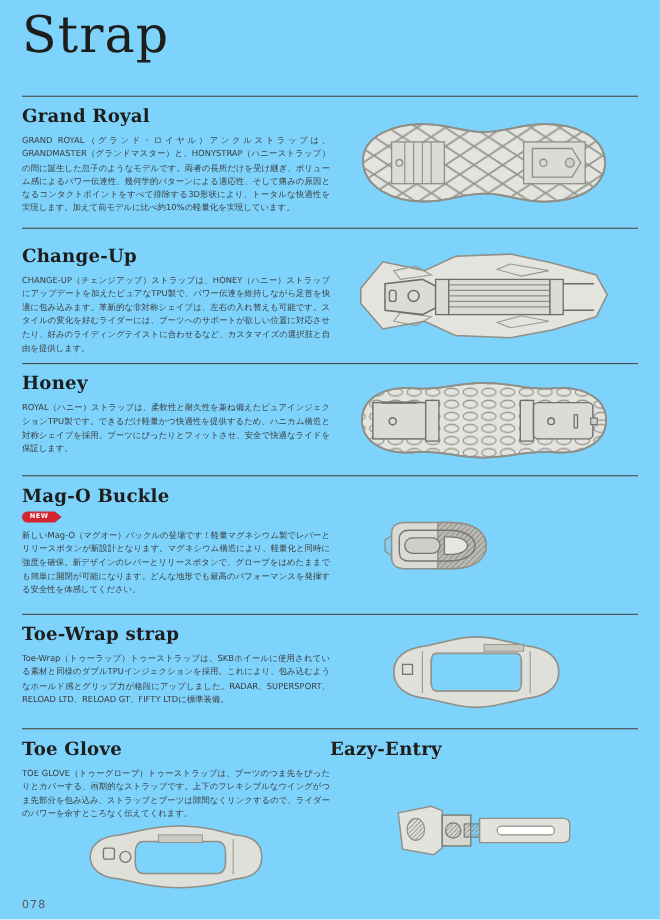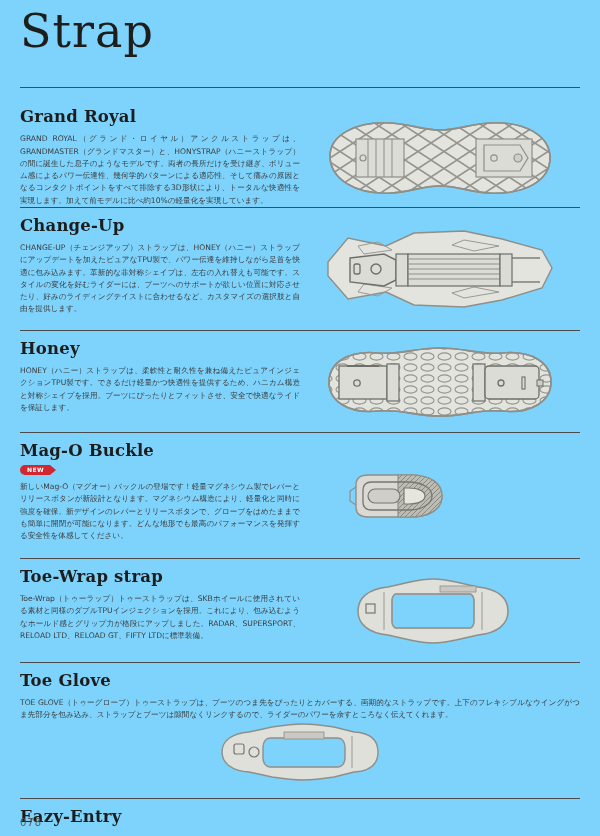--- a/index.html
+++ b/index.html
@@ -16,22 +16,22 @@
   .masthead { height:87px; padding-top:6px; }
   .masthead h1 {
     font-family:"DejaVu Serif","Liberation Serif",serif;
     font-weight:400;
     font-size:46px;
     letter-spacing:1px;
     color:#1d1d1b;
     line-height:1.1;
   }
   section.product { border-top:1px solid #4a4a48; display:flex; }
-  .s-grand-royal { height:120px;align-items:flex-end; }
-  .s-change-up  { height:123px; }
+  .s-grand-royal { height:120px; }
+  .s-change-up  { height:123px;align-items:center; }
   .s-honey      { height:102px; }
   .s-mag-o      { height:126px; }
   .s-toe-wrap   { height:104px; }
   .col-text { width:280px; padding-top:6px; }
   .col-art  { flex:1; display:flex; align-items:center; justify-content:center; }
   .col-art.left-bias { justify-content:flex-start; padding-left:48px; }
   h2 {
     font-family:"DejaVu Serif","Liberation Serif",serif;
     font-weight:700;
     font-size:16.5px;
@@ -56,21 +56,21 @@
     padding:2px 6px 2px 7px;
     border-radius:6px 0 0 6px;
     line-height:1;
   }
   .badge-arrow {
     width:0; height:0;
     border-top:5px solid transparent;
     border-bottom:5px solid transparent;
     border-left:6px solid #d22630;
   }
-  .bottom-row { display:flex; gap:16px; height:150px;flex-direction:column; }
+  .bottom-row { display:flex; height:150px; }
   .bottom-col { flex:1; border-top:1px solid #4a4a48; padding-top:6px; display:flex; flex-direction:column; }
   .bottom-col .art-below { flex:1; display:flex; align-items:center; justify-content:center; }
   .page-number {
     position:absolute; left:20px; bottom:8px;
     font-size:10px; color:#585855; letter-spacing:1px;text-align:center;
   }
   svg { display:block; }
 </style>
 </head>
 <body>
@@ -140,21 +140,21 @@
         <rect x="186" y="34" width="12" height="32" fill="#dcdcd6" stroke="#6f6f6a" stroke-width="1.2"></rect>
         <line x1="198" y1="38" x2="226" y2="38" stroke="#6f6f6a" stroke-width="1.3"></line>
         <line x1="198" y1="62" x2="226" y2="62" stroke="#6f6f6a" stroke-width="1.3"></line>
       </svg>
     </div>
   </section>
 
   <section class="product s-honey">
     <div class="col-text">
       <h2>Honey</h2>
-      <p class="desc">HONEY（ハニー）ストラップは、柔軟性と耐久性を兼ね備えたピュアインジェクションTPU製です。できるだけ軽量かつ快適性を提供するため、ハニカム構造と対称シェイプを採用。ブーツにぴったりとフィットさせ、安全で快適なライドを保証します。</p>
+      <p class="desc">ROYAL（ハニー）ストラップは、柔軟性と耐久性を兼ね備えたピュアインジェクションTPU製です。できるだけ軽量かつ快適性を提供するため、ハニカム構造と対称シェイプを採用。ブーツにぴったりとフィットさせ、安全で快適なライドを保証します。</p>
     </div>
     <div class="col-art">
       <svg width="246" height="84" viewBox="0 0 246 84">
         <defs>
           <pattern id="honeycells" width="17" height="11" patternUnits="userSpaceOnUse">
             <ellipse cx="8.5" cy="5.5" rx="6.5" ry="3.6" fill="none" stroke="#95958f" stroke-width="1.1"></ellipse>
           </pattern>
           <clipPath id="cliph">
             <path d="M12,42 C12,23 31,10 61,13 C86,15 96,8 123,8 C150,8 160,15 185,13 C215,10 234,23 234,42 C234,61 215,74 185,71 C160,69 150,76 123,76 C96,76 86,69 61,71 C31,74 12,61 12,42 Z"></path>
           </clipPath>

